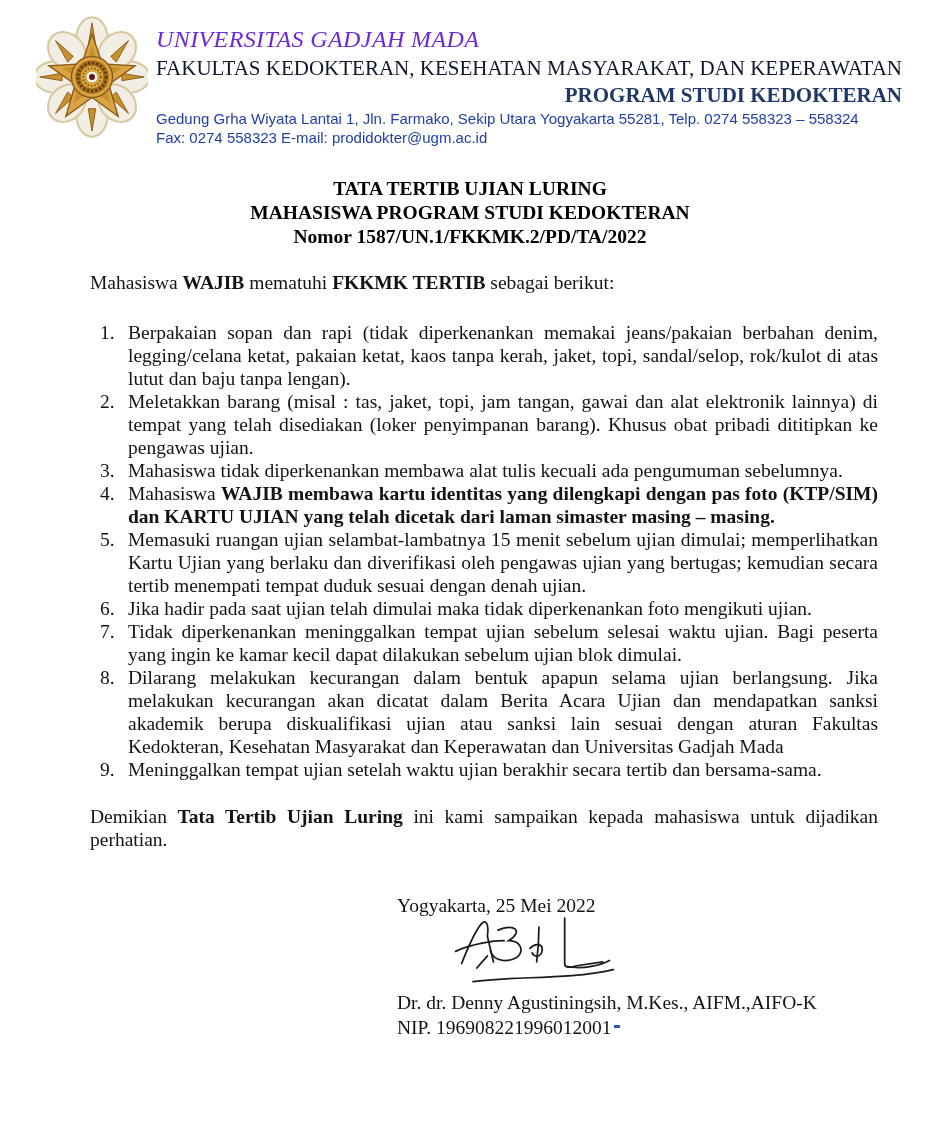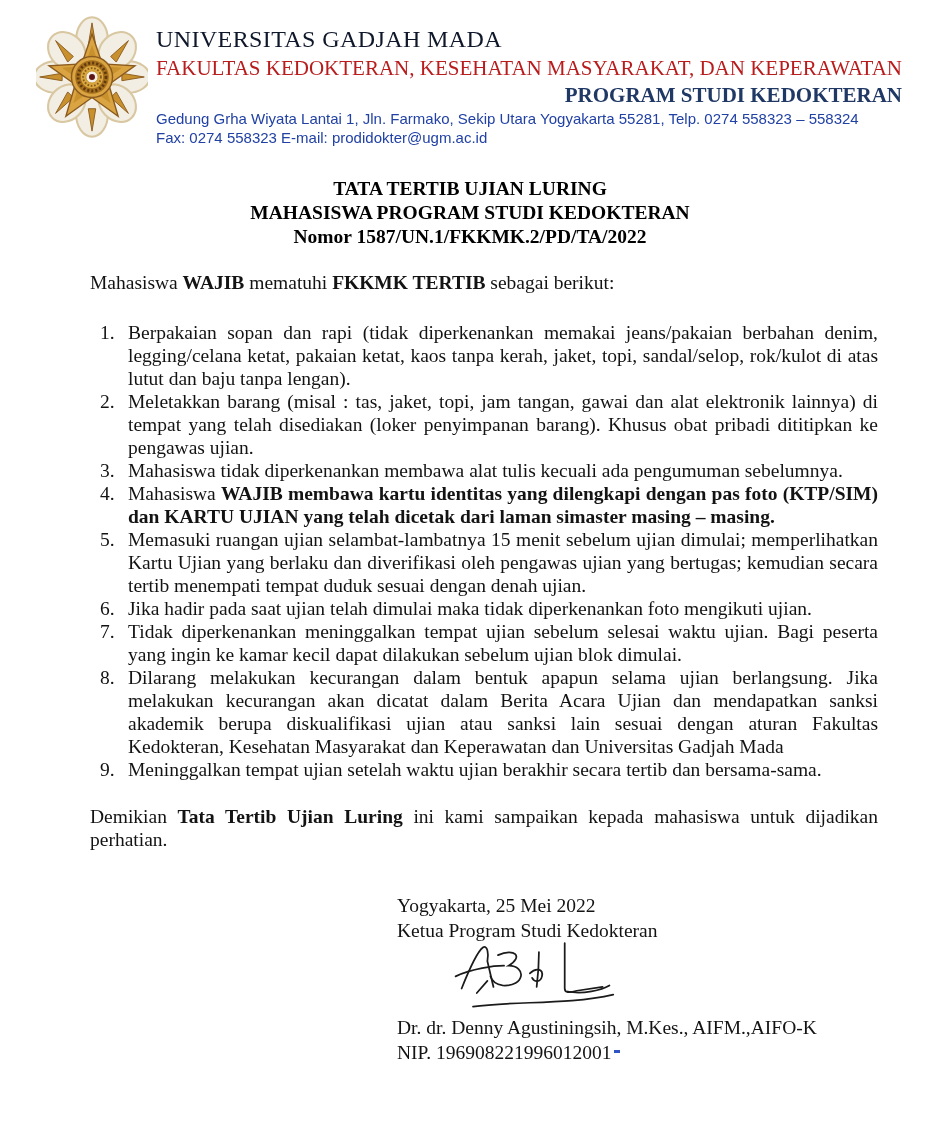--- a/index.html
+++ b/index.html
@@ -9,22 +9,22 @@
     background:#ffffff;
     font-family:"Liberation Serif", serif;
     color:#131313;
     overflow:hidden;
   }
 
   
   .letterhead { display:flex; align-items:flex-start; padding:16px 20px 0 36px; }
   .logo-wrap { width:112px; height:122px; flex-shrink:0; }
   .head-text { margin-left:8px; padding-top:8px; }
-  .uni-name  { font-size:24px; line-height:31px; color:#0f172a; letter-spacing:0.4px; white-space:nowrap; }
-  .fac-name  { font-size:21px; line-height:27px; color:#b91c1c; white-space:nowrap; }
+  .uni-name  { font-size:24px; line-height:31px; color:#6d28d9; letter-spacing:0.4px; white-space:nowrap;font-style:italic; }
+  .fac-name  { font-size:21px; line-height:27px; color:#0f172a; white-space:nowrap; }
   .prog-name { font-size:21px; line-height:27px; color:#1F3864; font-weight:bold; white-space:nowrap;text-align:right; }
   .addr      { font-family:"Liberation Sans", sans-serif; font-size:15px; line-height:19px;
                color:#2141A5; white-space:nowrap; }
 
   
   .doc-title { margin-top:30px; text-align:center; font-weight:bold;
                font-size:19.5px; line-height:24px; color:#000; }
 
   
   .intro   { margin:22px 62px 0 90px; font-size:19.5px; line-height:23px; }
@@ -113,21 +113,20 @@
     <li><span class="rule-num">6.</span><span><span>Jika hadir pada saat ujian telah dimulai maka tidak diperkenankan foto mengikuti ujian.</span></span></li>
     <li><span class="rule-num">7.</span><span><span>Tidak diperkenankan meninggalkan tempat ujian sebelum selesai waktu ujian. Bagi peserta yang ingin ke kamar kecil dapat dilakukan sebelum ujian blok dimulai.</span></span></li>
     <li><span class="rule-num">8.</span><span><span>Dilarang melakukan kecurangan dalam bentuk apapun selama ujian berlangsung. Jika melakukan kecurangan akan dicatat dalam Berita Acara Ujian dan mendapatkan sanksi akademik berupa diskualifikasi ujian atau sanksi lain sesuai dengan aturan Fakultas Kedokteran, Kesehatan Masyarakat dan Keperawatan dan Universitas Gadjah Mada</span></span></li>
     <li><span class="rule-num">9.</span><span><span>Meninggalkan tempat ujian setelah waktu ujian berakhir secara tertib dan bersama-sama.</span></span></li>
   </ol>
 
   <p class="closing"><span>Demikian </span><span style="font-weight: bold;">Tata Tertib Ujian Luring</span><span> ini kami sampaikan kepada mahasiswa untuk dijadikan perhatian.</span></p>
 
   <div class="sig-block">
     <div>Yogyakarta, 25 Mei 2022</div>
-    <div>Ketua Program Studi Kedokteran</div>
     <div class="sig-scribble">
       <svg width="240" height="72" viewBox="0 0 240 95" aria-hidden="true">
         <g fill="none" stroke="#1b1b1b" stroke-width="2.3" stroke-linecap="round">
           <path d="M10,60 C20,35 30,12 38,6 C44,2 46,14 44,24 L52,58"></path>
           <path d="M2,44 C24,34 52,30 66,30"></path>
           <path d="M58,16 C80,6 92,18 72,30 C96,30 94,58 64,56 C56,55 50,50 48,44"></path>
           <path d="M30,66 L44,50"></path>
           <path d="M112,12 C112,30 110,50 109,58"></path>
           <path d="M100,40 C108,32 118,34 116,44 C114,52 106,52 103,46"></path>
           <path d="M146,0 L146,60 C146,66 152,66 162,63 L196,58"></path>

